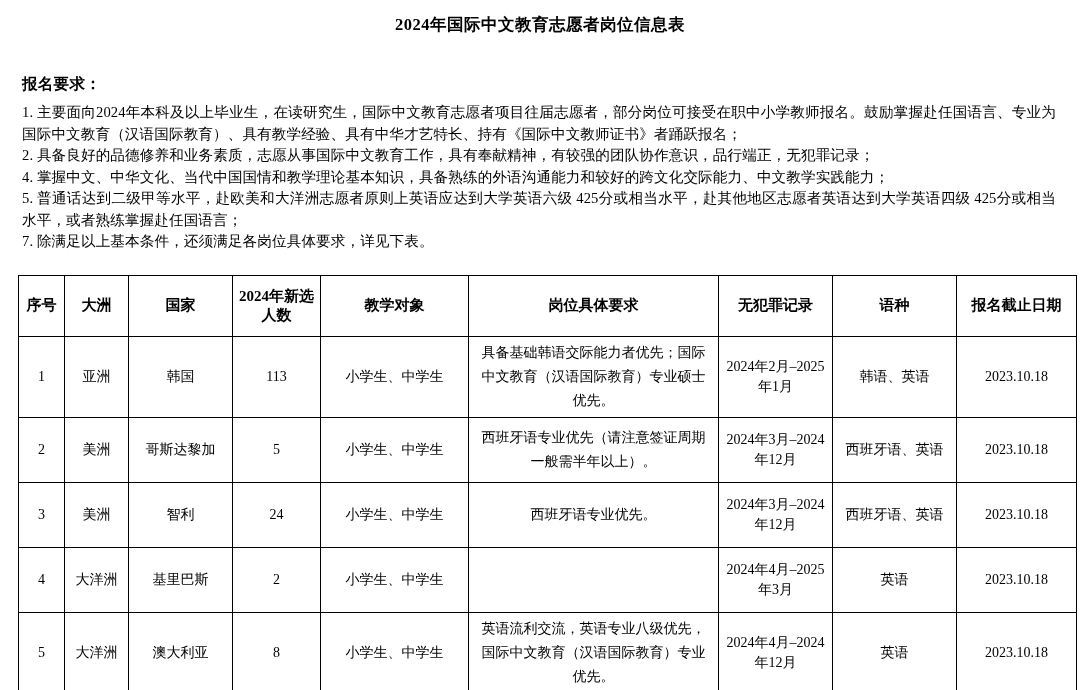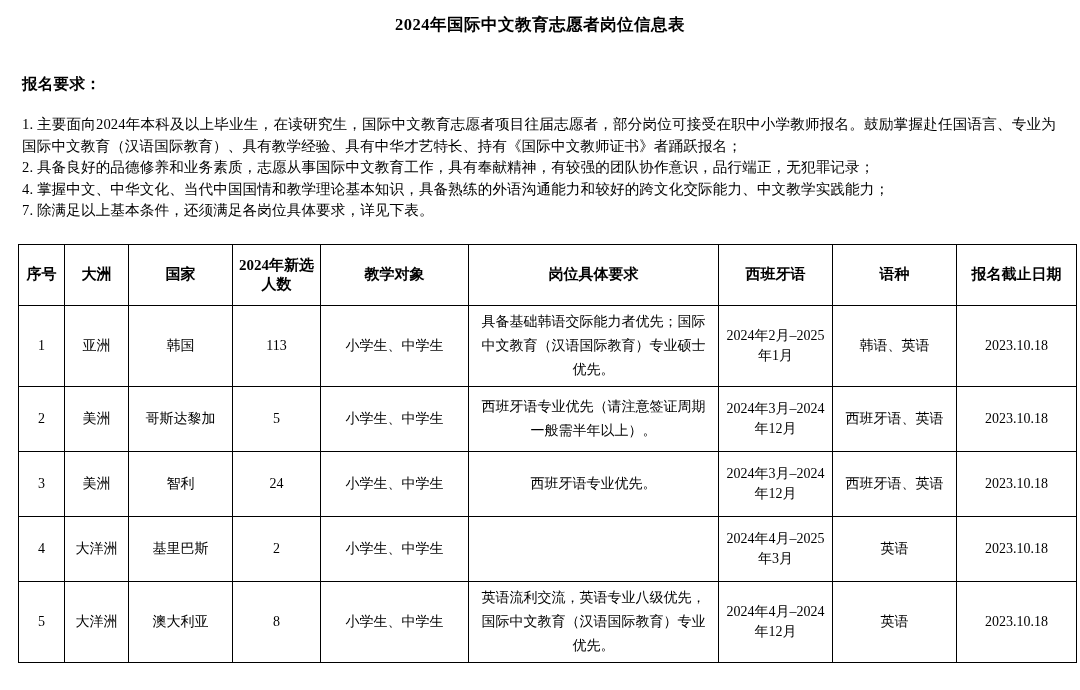--- a/index.html
+++ b/index.html
@@ -30,21 +30,21 @@
     margin-bottom: 0;
   }
   .req-block {
     margin-top: 38px;
     padding-left: 4px;
     padding-right: 6px;
   }
   .req-heading {
     font-size: 15.5px;
     font-weight: bold;
-    margin-bottom: 19px;
+    margin-bottom: 7px;
     letter-spacing: 0.3px;
   }
   .req-line {
     font-size: 14.6px;
     line-height: 21.5px;
     text-align: justify;
     letter-spacing: 0.1px;
   }
   table.jobs {
     border-collapse: collapse;
@@ -91,20 +91,21 @@
 
 <div class="page">
 
   <div class="doc-title">2024年国际中文教育志愿者岗位信息表</div>
 
   <div class="req-block">
     <div class="req-heading">报名要求：</div>
     <div class="req-line">1. 主要面向2024年本科及以上毕业生，在读研究生，国际中文教育志愿者项目往届志愿者，部分岗位可接受在职中小学教师报名。鼓励掌握赴任国语言、专业为国际中文教育（汉语国际教育）、具有教学经验、具有中华才艺特长、持有《国际中文教师证书》者踊跃报名；</div>
     <div class="req-line">2. 具备良好的品德修养和业务素质，志愿从事国际中文教育工作，具有奉献精神，有较强的团队协作意识，品行端正，无犯罪记录；</div>
     <div class="req-line">4. 掌握中文、中华文化、当代中国国情和教学理论基本知识，具备熟练的外语沟通能力和较好的跨文化交际能力、中文教学实践能力；</div>
+    <div class="req-line">5. 普通话达到二级甲等水平，赴欧美和大洋洲志愿者原则上英语应达到大学英语六级 425分或相当水平，赴其他地区志愿者英语达到大学英语四级 425分或相当水平，或者熟练掌握赴任国语言；</div>
     <div class="req-line">7. 除满足以上基本条件，还须满足各岗位具体要求，详见下表。</div>
   </div>
 
   <table class="jobs">
     <colgroup>
       <col class="col-seq">
         <col class="col-cont">
         <col class="col-country">
         <col class="col-num">
       <col class="col-target">
@@ -114,21 +115,21 @@
         <col class="col-dead">
     </colgroup>
     <thead>
       <tr>
         <th>序号</th>
         <th>大洲</th>
         <th>国家</th>
         <th>2024年新选人数</th>
         <th>教学对象</th>
         <th>岗位具体要求</th>
-        <th>西班牙语</th>
+        <th>无犯罪记录</th>
         <th>语种</th>
         <th>报名截止日期</th>
       </tr>
     </thead>
     <tbody>
       <tr>
         <td class="c">1</td>
         <td class="c">亚洲</td>
         <td class="c">韩国</td>
         <td class="c nowrap-num">113</td>

